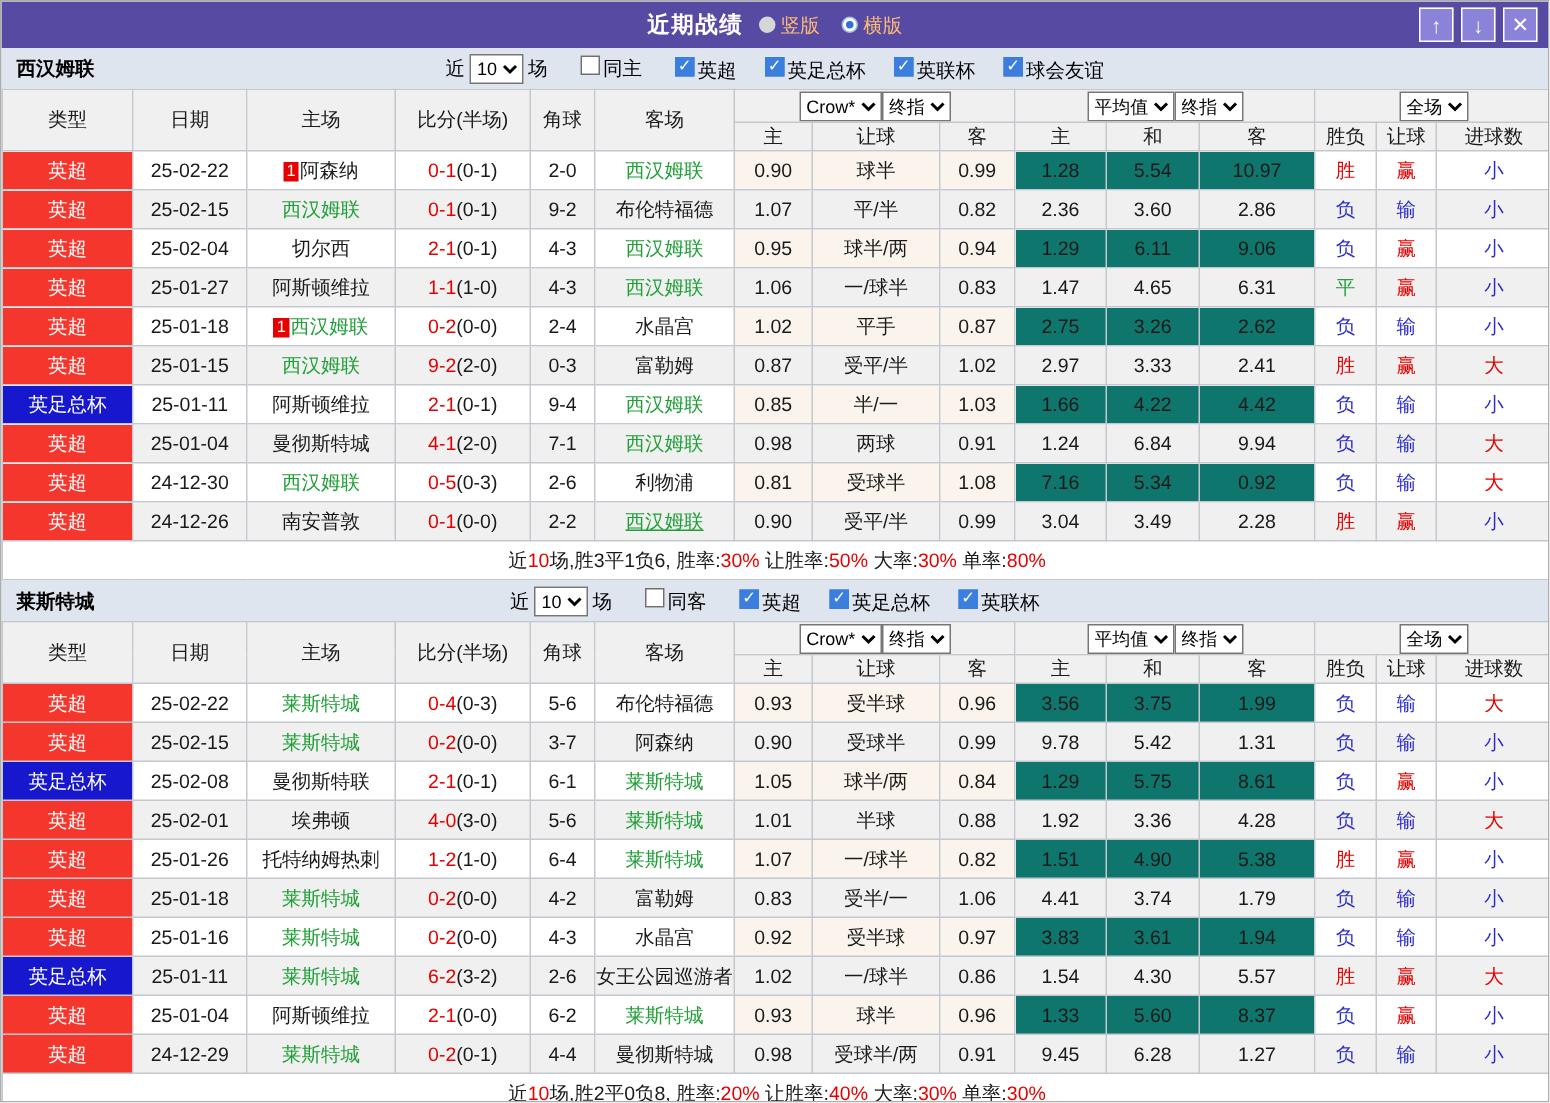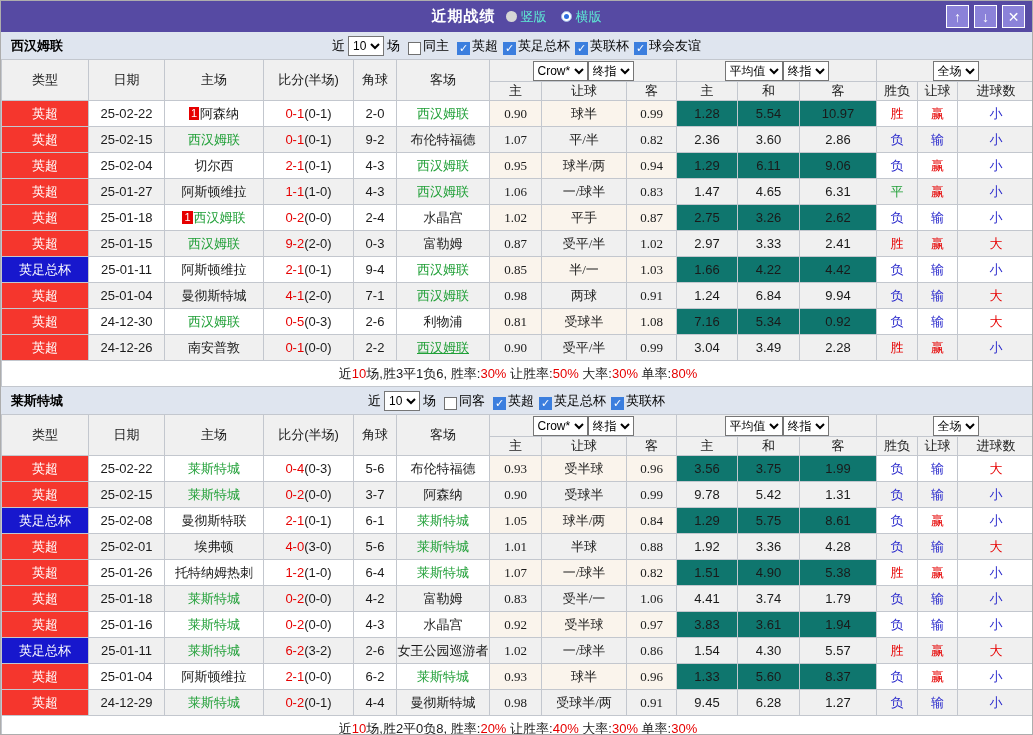--- a/index.html
+++ b/index.html
@@ -3,46 +3,46 @@
 <meta charset="utf-8">
 <style>
   * { margin:0; padding:0; box-sizing:border-box; }
   body { font-family:"Liberation Sans","DejaVu Sans",sans-serif; background:#fff; }
   .window { width:1033px; height:735px; border:1px solid #adadad; background:#fff; overflow:hidden; }
 
   
   .titlebar { position:relative; height:31px; background:#564aa3; display:flex; align-items:center; justify-content:center; }
   .titlebar-title { color:#fff; font-weight:bold; font-size:15px; letter-spacing:1px; }
   .radio-group { display:flex; align-items:center; margin-left:10px; gap:14px; }
-  .radio-opt { display:inline-flex; align-items:center; gap:4px; color:#5eead4; font-size:13px; cursor:default; }
+  .radio-opt { display:inline-flex; align-items:center; gap:4px; color:#fdba74; font-size:13px; cursor:default; }
   .radio-dot { width:11px; height:11px; border-radius:50%; background:#d6d6d6; display:inline-block; }
   .radio-dot.sel { background:#fff; border:1px solid #9fb8e8; position:relative; }
   .radio-dot.sel::after { content:""; position:absolute; left:2px; top:2px; width:5px; height:5px; border-radius:50%; background:#2e6fe0; }
   .win-btns { position:absolute; right:7px; top:4px; display:flex; gap:5px; }
   .win-btn { width:23px; height:23px; background:#8b82d9; border:1px solid #ffffff; color:#fff; font-weight:bold; font-size:14px; display:flex; align-items:center; justify-content:center; cursor:pointer; }
 
   
   .filter-row { position:relative; height:27px; background:#dfe5ef; display:flex; align-items:center; justify-content:center; font-size:13px; color:#000; }
   .team-name { position:absolute; left:10px; font-weight:bold; font-size:13px; }
   .filter-controls { display:flex; align-items:center; gap:3px; }
   select { font-size:12px; height:20px; border:1px solid #767676; background:#fff; font-family:inherit; }
   .cb { width:13px; height:13px; display:inline-flex; align-items:center; justify-content:center; font-size:11px; line-height:1; }
   .cb.checked { background:#3b7ede; color:#fff; border:1px solid #3b7ede; }
   .cb.unchecked { background:#fff; border:1px solid #707070; color:transparent; }
-  label.opt { display:inline-flex; align-items:flex-end; gap:2px; margin-left:5px; cursor:default; }
+  label.opt { display:inline-flex; align-items:flex-start; gap:2px; margin-left:19px; cursor:default; }
 
   
   table { width:100%; table-layout:fixed; border-collapse:collapse; }
   th, td { border:1px solid #c3c7ce; text-align:center; white-space:nowrap; overflow:hidden; font-size:13px; color:#1a1a1a; }
   thead th { background:#f0f0f0; font-weight:normal; }
   thead tr.hdr-top th { height:22px; }
   thead tr.hdr-bot th { height:18px; }
   tbody td { height:26px; background:#fff; }
   tbody tr:nth-child(even) td { background:#f0f0f0; }
-  tbody td.bg-cream { background:#faf4ec;font-family:Liberation Serif, serif; }
+  tbody td.bg-cream { background:#faf4ec; }
   tbody td.bg-blue { background:#0f766e; }
   tfoot td { height:26px; background:#fff; font-size:13px; }
 
   .lg-red { background:#f5362d !important; color:#fff; }
   .lg-blue { background:#1717cd !important; color:#fff; }
   .team-green { color:#21a038; }
   .underline { text-decoration:underline; }
   .txt-red { color:#e60000; }
   .txt-blue { color:#2b2bcc; }
   .txt-green { color:#21a038; }

